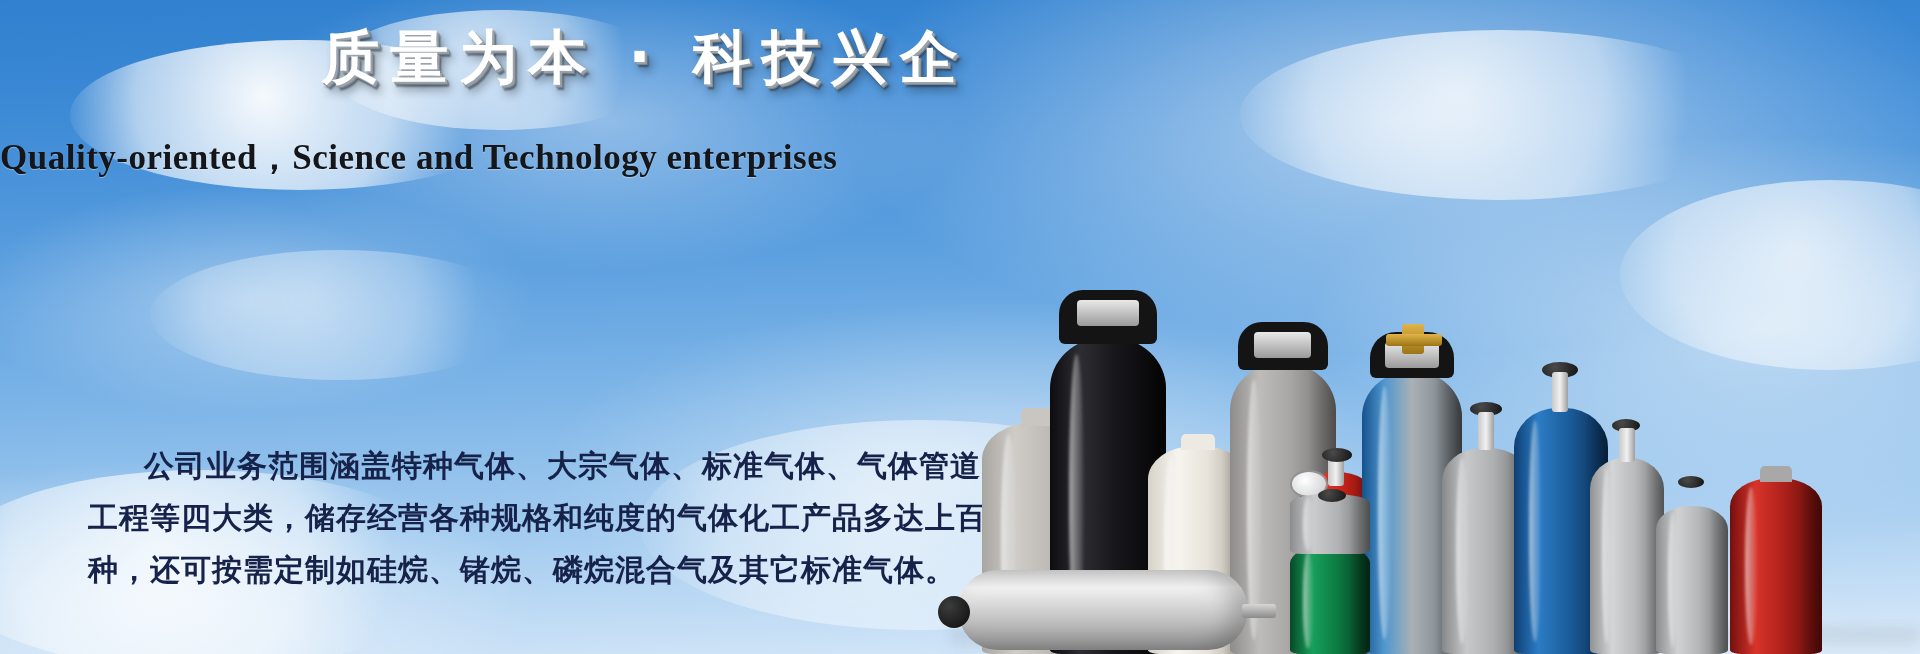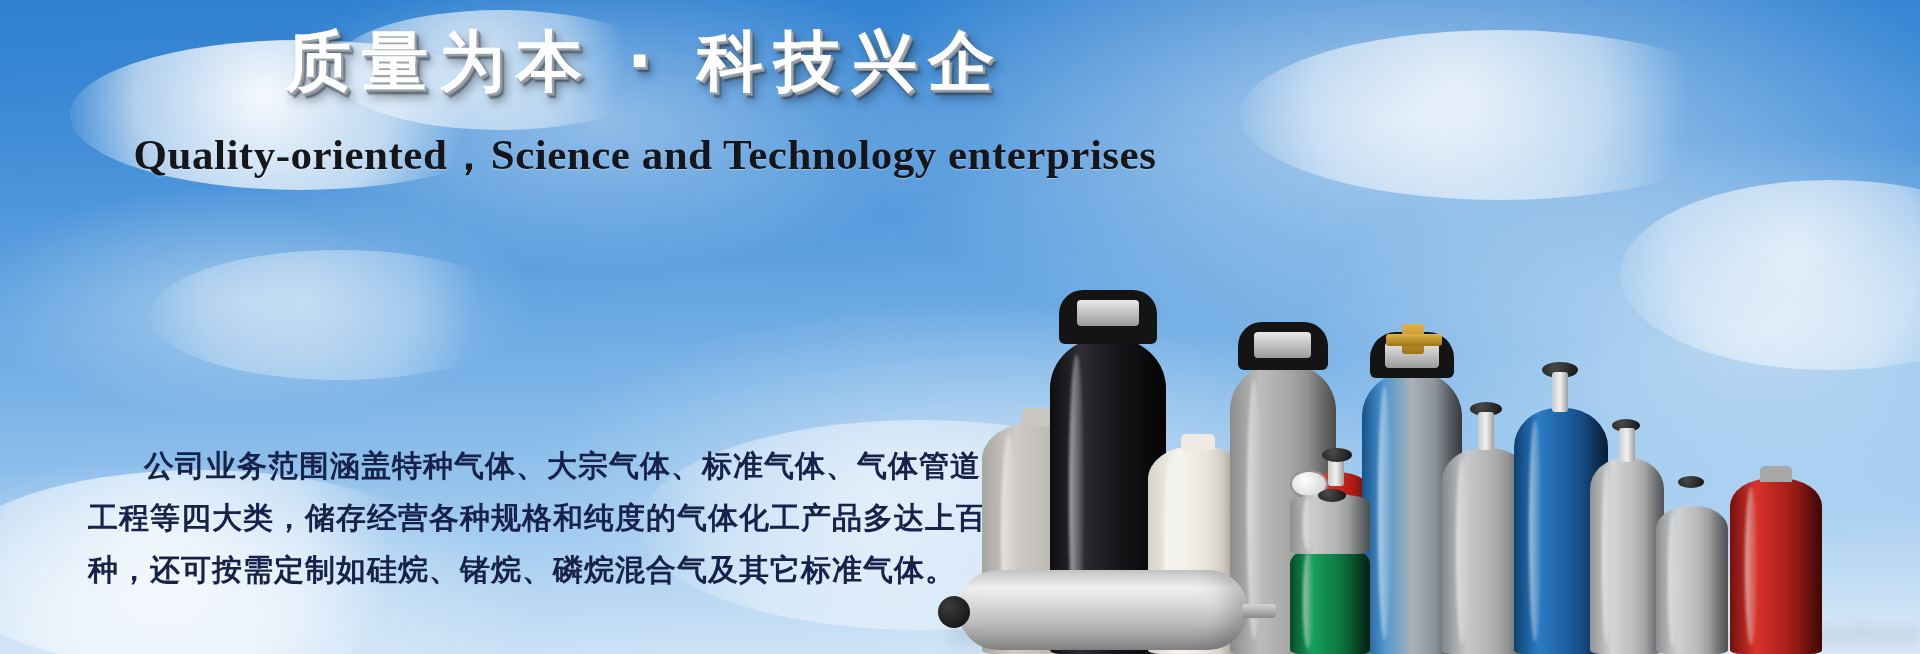--- a/index.html
+++ b/index.html
@@ -22,31 +22,31 @@
       linear-gradient(178deg,#2f80cf 0%,#3d8ad6 16%,#5b9fdf 38%,#7fb6e8 58%,#a6cdf0 78%,#c8e0f6 92%,#dcebf9 100%);
   }
 
   
   .cloud{position:absolute;border-radius:50%;background:radial-gradient(circle at 42% 38%, rgba(255,255,255,.95) 0%, rgba(255,255,255,.6) 45%, rgba(255,255,255,0) 72%);pointer-events:none;}
 
   
   #headline{
     position:absolute;left:0;top:22px;width:1290px;text-align:center;
     font-family:"DejaVu Sans","Liberation Sans",sans-serif;
-    font-size:66px;font-weight:700;letter-spacing:11px;
+    font-size:58px;font-weight:700;letter-spacing:11px;
     color:#ffffff;line-height:1.22;white-space:nowrap;
     text-shadow:
       2px 2px 0 #9aa3ab, 3px 3px 0 #7d868e,
       4px 5px 2px rgba(40,48,56,.60),
       6px 8px 10px rgba(20,28,38,.45);
   }
   #subtitle{
-    position:absolute;left:0;top:126px;width:1290px;text-align:center;
+    position:absolute;left:0;top:134px;width:1290px;text-align:left;
     font-family:"Liberation Serif","DejaVu Serif",serif;
-    font-size:43px;font-weight:700;color:#14161a;letter-spacing:.5px;
+    font-size:35px;font-weight:700;color:#14161a;letter-spacing:.5px;
     white-space:nowrap;
     text-shadow:0 1px 1px rgba(255,255,255,.35);
   }
 
   
   #slogan-box{
     position:absolute;left:78px;top:312px;width:780px;height:78px;
     background:#ffffff;box-shadow:0 1px 3px rgba(20,40,70,.18);
     display:flex;align-items:center;justify-content:center;
   }

